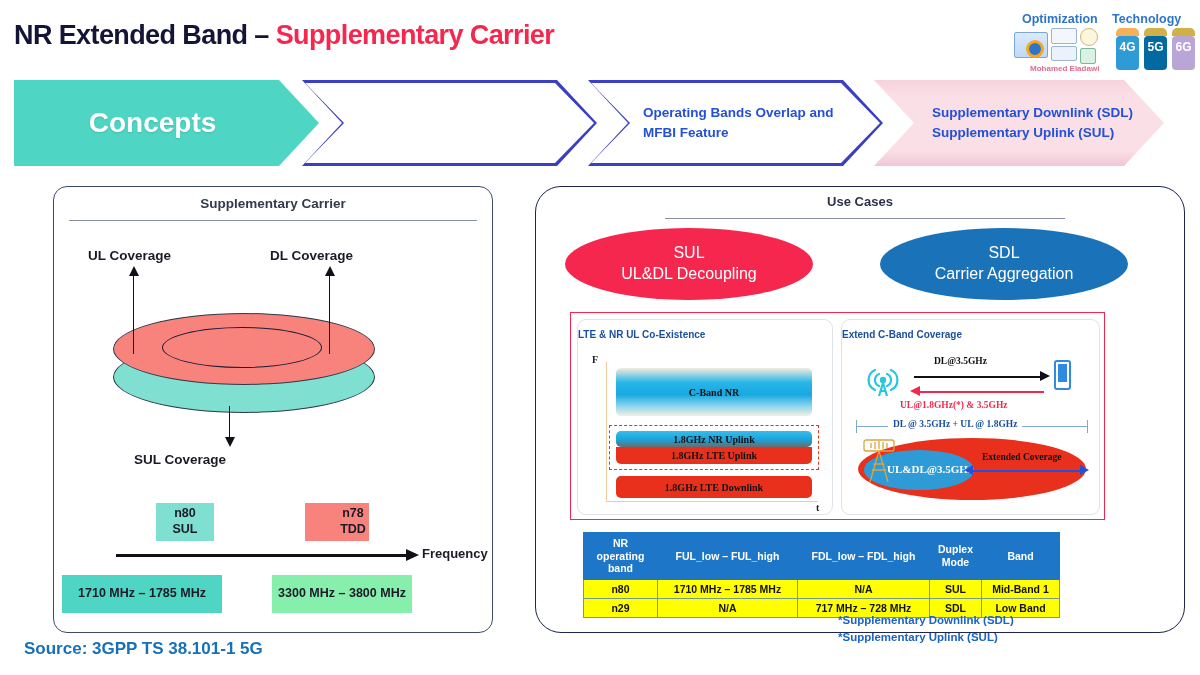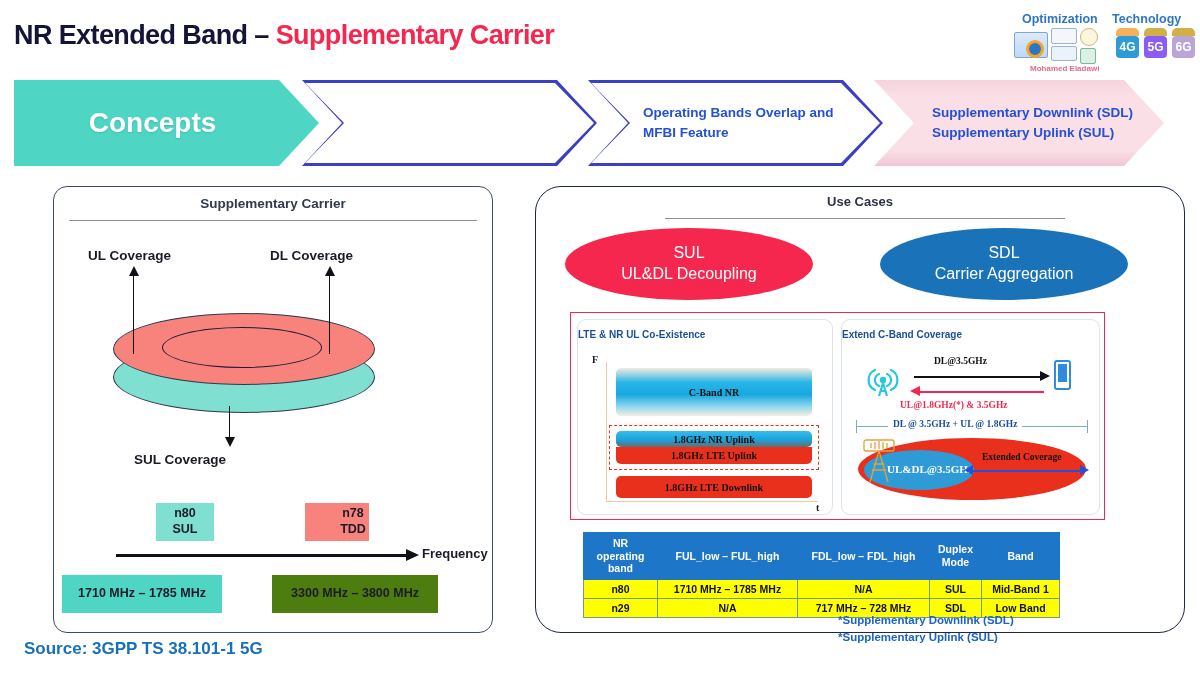--- a/index.html
+++ b/index.html
@@ -38,26 +38,26 @@
           border-radius:50%; border:3px solid #F5A623; background:#2E75C8; }
   #mon2 { left: 47px; top: 16px; width: 26px; height: 16px;
           background:#f3f6fa; border:1.2px solid #9bb4cf; }
   #mon3 { left: 47px; top: 34px; width: 26px; height: 15px;
           background:#eaf2fb; border:1.2px solid #9bb4cf; }
   #bulb { left: 76px; top: 16px; width: 18px; height: 18px; border-radius:50%;
           background:#fdf6dd; border:1.5px solid #c9b97a; }
   #srv  { left: 76px; top: 36px; width: 16px; height: 16px;
           background:#d9f2e4; border:1.2px solid #79b89a; }
   .gbadge {
-    position: absolute; top: 24px; width: 23px; height: 22px; border-radius: 4px;
+    position: absolute; top: 24px; width: 23px; height: 34px; border-radius: 4px;
     color: #fff; font-size: 12px; font-weight: bold; text-align: center;
     line-height: 22px; font-family: "Liberation Sans", sans-serif;
   }
   #g4 { left: 112px; background: #2E9BD6; }
-  #g5 { left: 140px; background: #8b5cf6; }
+  #g5 { left: 140px; background: #0369a1; }
   #g6 { left: 168px; background: #B9A6D6; }
   .gcap { position:absolute; top:16px; width:23px; height:8px;
           border-radius: 5px 5px 0 0; background:#C9A227; opacity:.85; }
   #c4 { left:112px; background:#F2A33C; }
   #c5 { left:140px; }
   #c6 { left:168px; }
   #brand-author {
     position: absolute; left: 26px; top: 52px; font-size: 8px;
     font-weight: bold; color: #E06C8A;
   }
@@ -166,21 +166,21 @@
 
   
   .chip {
     position: absolute; font-size: 12.5px; font-weight: bold;
     color: #1b1b28; display: flex; align-items: center; justify-content: center;
     text-align: center; line-height: 1.25;
   }
   #chip-n80 { left: 156px; top: 503px; width: 58px; height: 38px; background: #7FDFD0; }
   #chip-n78 { left: 305px; top: 503px; width: 64px; height: 38px; background: #F8837D; padding-left: 32px; }
   #chip-lo  { left: 62px;  top: 575px; width: 160px; height: 38px; background: #4ED5C4; }
-  #chip-hi  { left: 272px; top: 575px; width: 166px; height: 38px; background: #4d7c0f; }
+  #chip-hi  { left: 272px; top: 575px; width: 140px; height: 38px; background: #86efac; }
 
   #freq-axis {
     position: absolute; left: 116px; top: 554px; width: 292px; height: 3px;
     background: #101018;
   }
   #freq-head {
     position: absolute; left: 406px; top: 549px; width: 0; height: 0;
     border-top: 6.5px solid transparent; border-bottom: 6.5px solid transparent;
     border-left: 13px solid #101018;
   }

